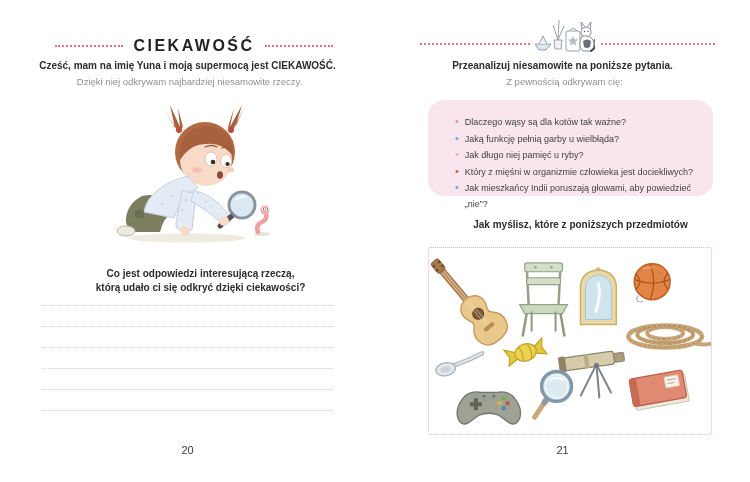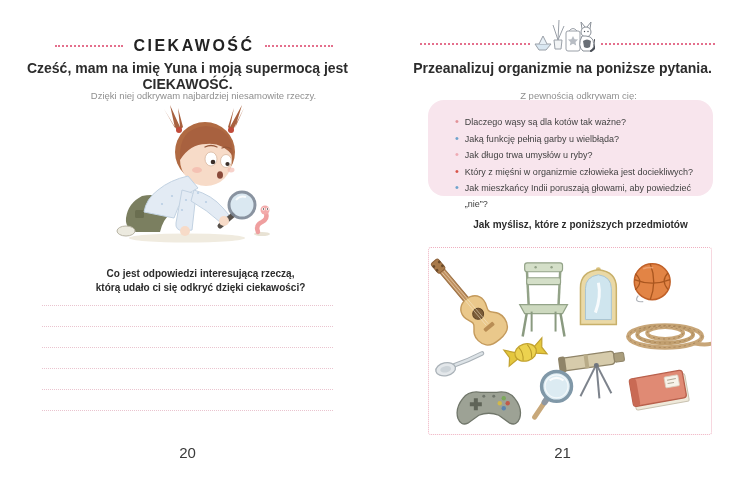--- a/index.html
+++ b/index.html
@@ -7,37 +7,37 @@
   .spread{position:relative;width:750px;height:482px;background:#ffffff;overflow:hidden;}
   .abs{position:absolute;}
 
   
   .rule-row{display:flex;align-items:center;gap:10px;}
   .dotline{flex:1;height:0;border-top:2px dotted #e46f8c;}
   .book-title{margin:0;font-size:16px;font-weight:700;letter-spacing:2.5px;color:#222;
     font-family:"Liberation Sans",sans-serif;transform:scaleY(1.08);white-space:nowrap;}
 
   .center{text-align:center;}
-  .lead{font-weight:700;font-size:14px;color:#2c2c2c;margin:0;}
-  .sub{font-size:9.5px;color:#8f8f8f;margin:16px;}
+  .lead{font-weight:700;font-size:10px;color:#2c2c2c;margin:0;}
+  .sub{font-size:9.5px;color:#8f8f8f;margin:2px;}
   .prompt{font-weight:700;font-size:10px;line-height:14px;color:#2c2c2c;margin:13px;}
 
   
   .pink-box{background:#f8e5ed;border-radius:16px;}
   .q-list{list-style:none;margin:0;padding:14px 14px 0 27px;}
   .q-list li{font-size:9px;line-height:15.5px;color:#3f3f3f;display:flex;align-items:baseline;}
   .bullet{font-size:11px;line-height:15.5px;margin-right:6px;}
 
   
   .wline{height:20px;border-bottom:1.2px dotted #eac4cf;}
 
   
   .dashed-box{border:1.5px dotted #efb0c0;border-radius:3px;background:#fff;}
 
-  .pagenum{font-size:15px;color:#3a3a3a;}
+  .pagenum{font-size:11px;color:#3a3a3a;}
 </style>
 </head>
 <body>
 
 <div class="spread">
 
   <section>
 
     <div class="abs rule-row" style="left:55px;top:37px;width:278px;">
       <span class="dotline"></span>
@@ -139,36 +139,36 @@
         <circle cx="53" cy="21" r="5"></circle>
         <path d="M49,25 Q44,35 50,40 L58,40 Q62,37 60,29 Q58,25 53,25 Z"></path>
       </g>
       <path d="M58,40 Q64,37 62,29" stroke="#4a4f56" stroke-width="2" fill="none" stroke-linecap="round"></path>
       <path d="M50,30 q4,-3 8,0 l-1,6 q-3,2 -6,0 Z" fill="#6a6f76"></path>
       <circle cx="51.5" cy="20.5" r="0.7" fill="#4a4f56"></circle>
         <circle cx="55" cy="20.5" r="0.7" fill="#4a4f56"></circle>
     </svg>
     <span class="abs dotline" style="left:601px;top:43px;width:114px;"></span>
 
-    <p class="abs lead center" style="left:375px;top:60px;width:375px;">Przeanalizuj organizmie na poniższe pytania.</p>
+    <p class="abs lead center" style="left:375px;top:60px;width:375px;">Przeanalizuj niesamowite na poniższe pytania.</p>
     <p class="abs sub center" style="left:375px;top:74px;width:375px;">Z pewnością odkrywam cię:</p>
 
     <div class="abs pink-box" style="left:428px;top:100px;width:285px;height:96px;">
       <ul class="q-list">
           <li>
     <span class="bullet" style="color: rgb(226, 147, 153);">•</span>
     <span>Dlaczego wąsy są dla kotów tak ważne?</span>
   </li>
           <li>
     <span class="bullet" style="color: rgb(110, 163, 205);">•</span>
     <span>Jaką funkcję pełnią garby u wielbłąda?</span>
   </li>
           <li>
     <span class="bullet" style="color: rgb(239, 171, 180);">•</span>
-    <span>Jak długo trwa umysłów u ryby?</span>
+    <span>Jak długo niej pamięć u ryby?</span>
   </li>
           <li>
     <span class="bullet" style="color: rgb(216, 85, 74);">•</span>
     <span>Który z mięśni w organizmie człowieka jest dociekliwych?</span>
   </li>
           <li>
     <span class="bullet" style="color: rgb(110, 163, 205);">•</span>
     <span>Jak mieszkańcy Indii poruszają głowami, aby powiedzieć „nie”?</span>
   </li>
         </ul>

